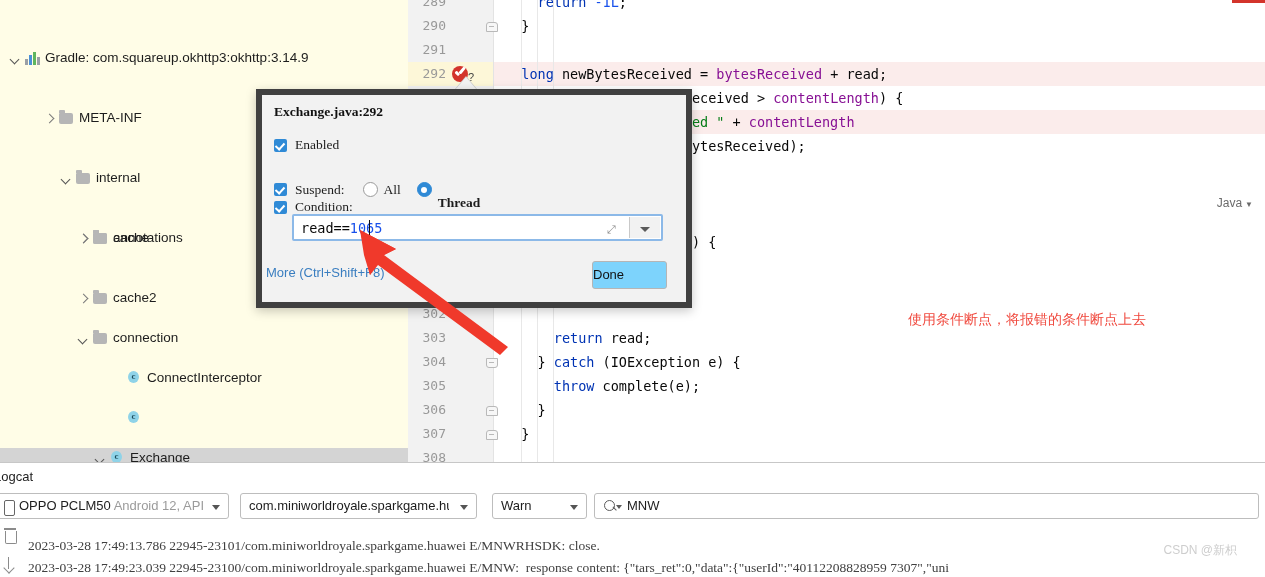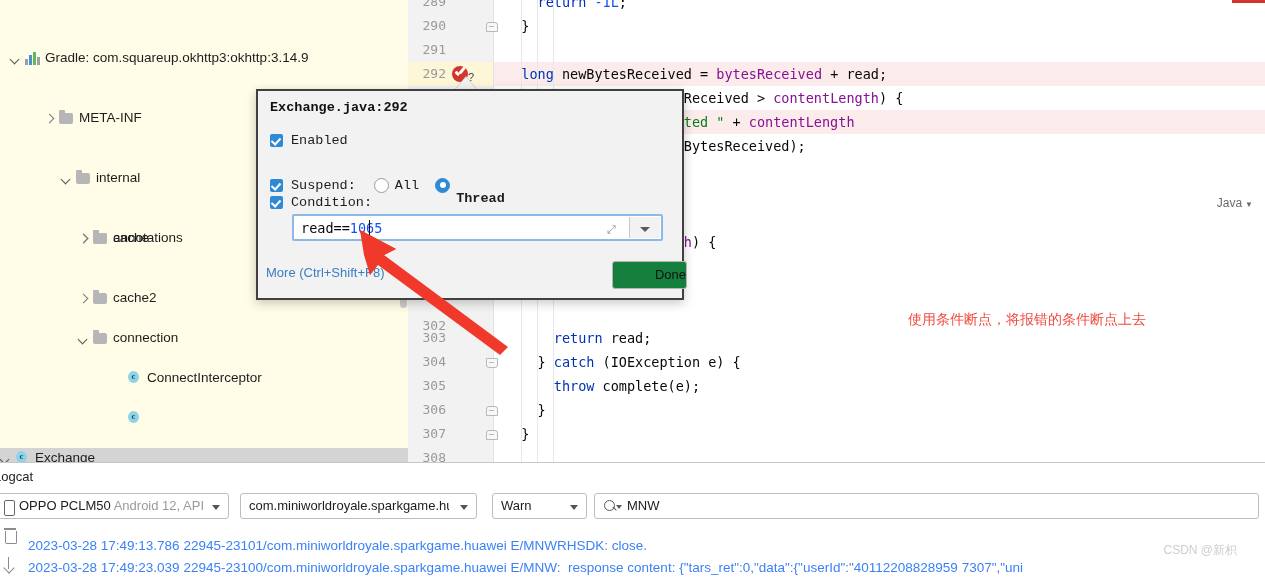--- a/index.html
+++ b/index.html
@@ -125,23 +125,23 @@
     font-family:"Liberation Sans",sans-serif;
   }
   #annotation{
     position:absolute;left:500px;top:311px;color:#f04a3f;font-size:14px;
     font-family:"Liberation Sans",sans-serif;white-space:nowrap;
   }
 
   
   #bp-dialog{
     position:absolute;left:256px;top:89px;width:424px;height:207px;
-    background:#f2f2f2;border:2px solid #404040;
+    background:#f2f2f2;border:6px solid #404040;
     box-shadow:0 3px 10px rgba(0,0,0,.22);
-    font-family:Liberation Mono, monospace;
+    font-family:Liberation Serif, serif;
   }
   #bp-tail{
     position:absolute;left:455px;top:77px;width:0;height:0;
     border-left:11px solid transparent;border-right:11px solid transparent;
     border-bottom:13px solid #f2f2f2;
     filter:drop-shadow(0 -1px 0 #c9c9c9);
   }
   #bp-title{
     position:absolute;left:12px;top:9px;font-weight:bold;font-size:13.5px;color:#111;
   }
@@ -189,22 +189,22 @@
   #cond-dropdown::after{
     content:"";position:absolute;left:10px;top:10px;
     border-left:5px solid transparent;border-right:5px solid transparent;
     border-top:5px solid #5b5b5b;
   }
   #more-link{
     position:absolute;left:266px;top:265px;color:#3a7ec0;font-size:13px;
   }
   #done-button{
     position:absolute;left:592px;top:261px;width:73px;height:26px;
-    background:#15803d;border:1px solid #b5b5b5;border-radius:3px;
-    font-size:13px;color:#111;text-align:right;line-height:25px;margin-left:20px;
+    background:#7dd3fc;border:1px solid #b5b5b5;border-radius:3px;
+    font-size:13px;color:#111;text-align:left;line-height:25px;
   }
 
   
   #red-arrow{position:absolute;left:340px;top:225px;width:180px;height:130px;pointer-events:none;}
 
   
   #logcat-panel{position:absolute;left:0;top:462px;right:0;bottom:0;background:#fff;}
   #logcat-tabbar{
     position:absolute;left:0;top:0;right:0;height:28px;border-top:1px solid #c7c7c7;
     border-bottom:1px solid #dcdcdc;background:#fff;
@@ -259,21 +259,21 @@
   }
   .down-ic{
     position:absolute;left:8px;top:34px;width:1.4px;height:12px;background:#8b8b8b;
   }
   .down-ic::after{
     content:"";position:absolute;left:-3.5px;top:7px;width:7px;height:7px;
     border-left:1.4px solid #8b8b8b;border-bottom:1.4px solid #8b8b8b;transform:rotate(-45deg);
   }
   .logline{
     position:absolute;left:28px;height:22px;line-height:22px;white-space:pre;
-    font-family:Liberation Sans, sans-serif;font-size:13.5px;color:#3b82f6;
+    font-family:Liberation Serif, serif;font-size:13.5px;color:#404040;
   }
   #watermark{
     position:absolute;right:28px;bottom:18px;color:#bdbdbd;font-size:12px;
     font-family:"Liberation Sans",sans-serif;opacity:.75;
   }
   #top-redbar{position:absolute;left:1232px;top:0;width:33px;height:3px;background:#d3342b;}
 </style>
 </head>
 <body>
 
@@ -323,21 +323,21 @@
         </div>
         <div class="tree-row" style="top: 180px; padding-left: 112px;">
           <span class="arrow " style="margin-right: 4px;"></span>
           <span class="ic ic-class"></span>
           <span class="tlabel">ConnectInterceptor</span>
         </div>
         <div class="tree-row" style="top: 200px; padding-left: 112px;">
           <span class="arrow " style="margin-right: 4px;"></span>
           <span class="ic ic-class"></span>
         </div>
-        <div class="tree-row selected" style="top: 220px; ">
+        <div class="tree-row selected" style="top: 220px; padding-left: 95px;">
           <span class="arrow down" style="margin-right: 4px;"></span>
           <span class="ic ic-class"></span>
           <span class="tlabel">Exchange</span>
         </div>
       </div>
     <div id="tree-scrollbar">
       <div class="thumb"></div>
     </div>
   </div>
 
@@ -372,21 +372,21 @@
         <div class="lnum" style="top: 182px;">297</div>
         <div class="gline" style="top: 206px;"></div>
         <div class="lnum" style="top: 206px;">298</div>
         <div class="gline" style="top: 230px;"></div>
         <div class="lnum" style="top: 230px;">299</div>
         <div class="gline" style="top: 254px;"></div>
         <div class="lnum" style="top: 254px;">300</div>
         <div class="gline" style="top: 278px;"></div>
         <div class="lnum" style="top: 278px;">301</div>
         <div class="gline" style="top: 302px;"></div>
-        <div class="lnum" style="top: 314px;">302</div>
+        <div class="lnum" style="top: 302px;">302</div>
         <div class="gline" style="top: 326px;"></div>
         <div class="lnum" style="top: 326px;">303</div>
         <div class="gline" style="top: 350px;"></div>
         <div class="lnum" style="top: 350px;">304</div>
         <div class="foldmark down" style="top: 350px;">
           <span></span>
         </div>
         <div class="gline" style="top: 374px;"></div>
         <div class="lnum" style="top: 374px;">305</div>
         <div class="gline" style="top: 398px;"></div>

